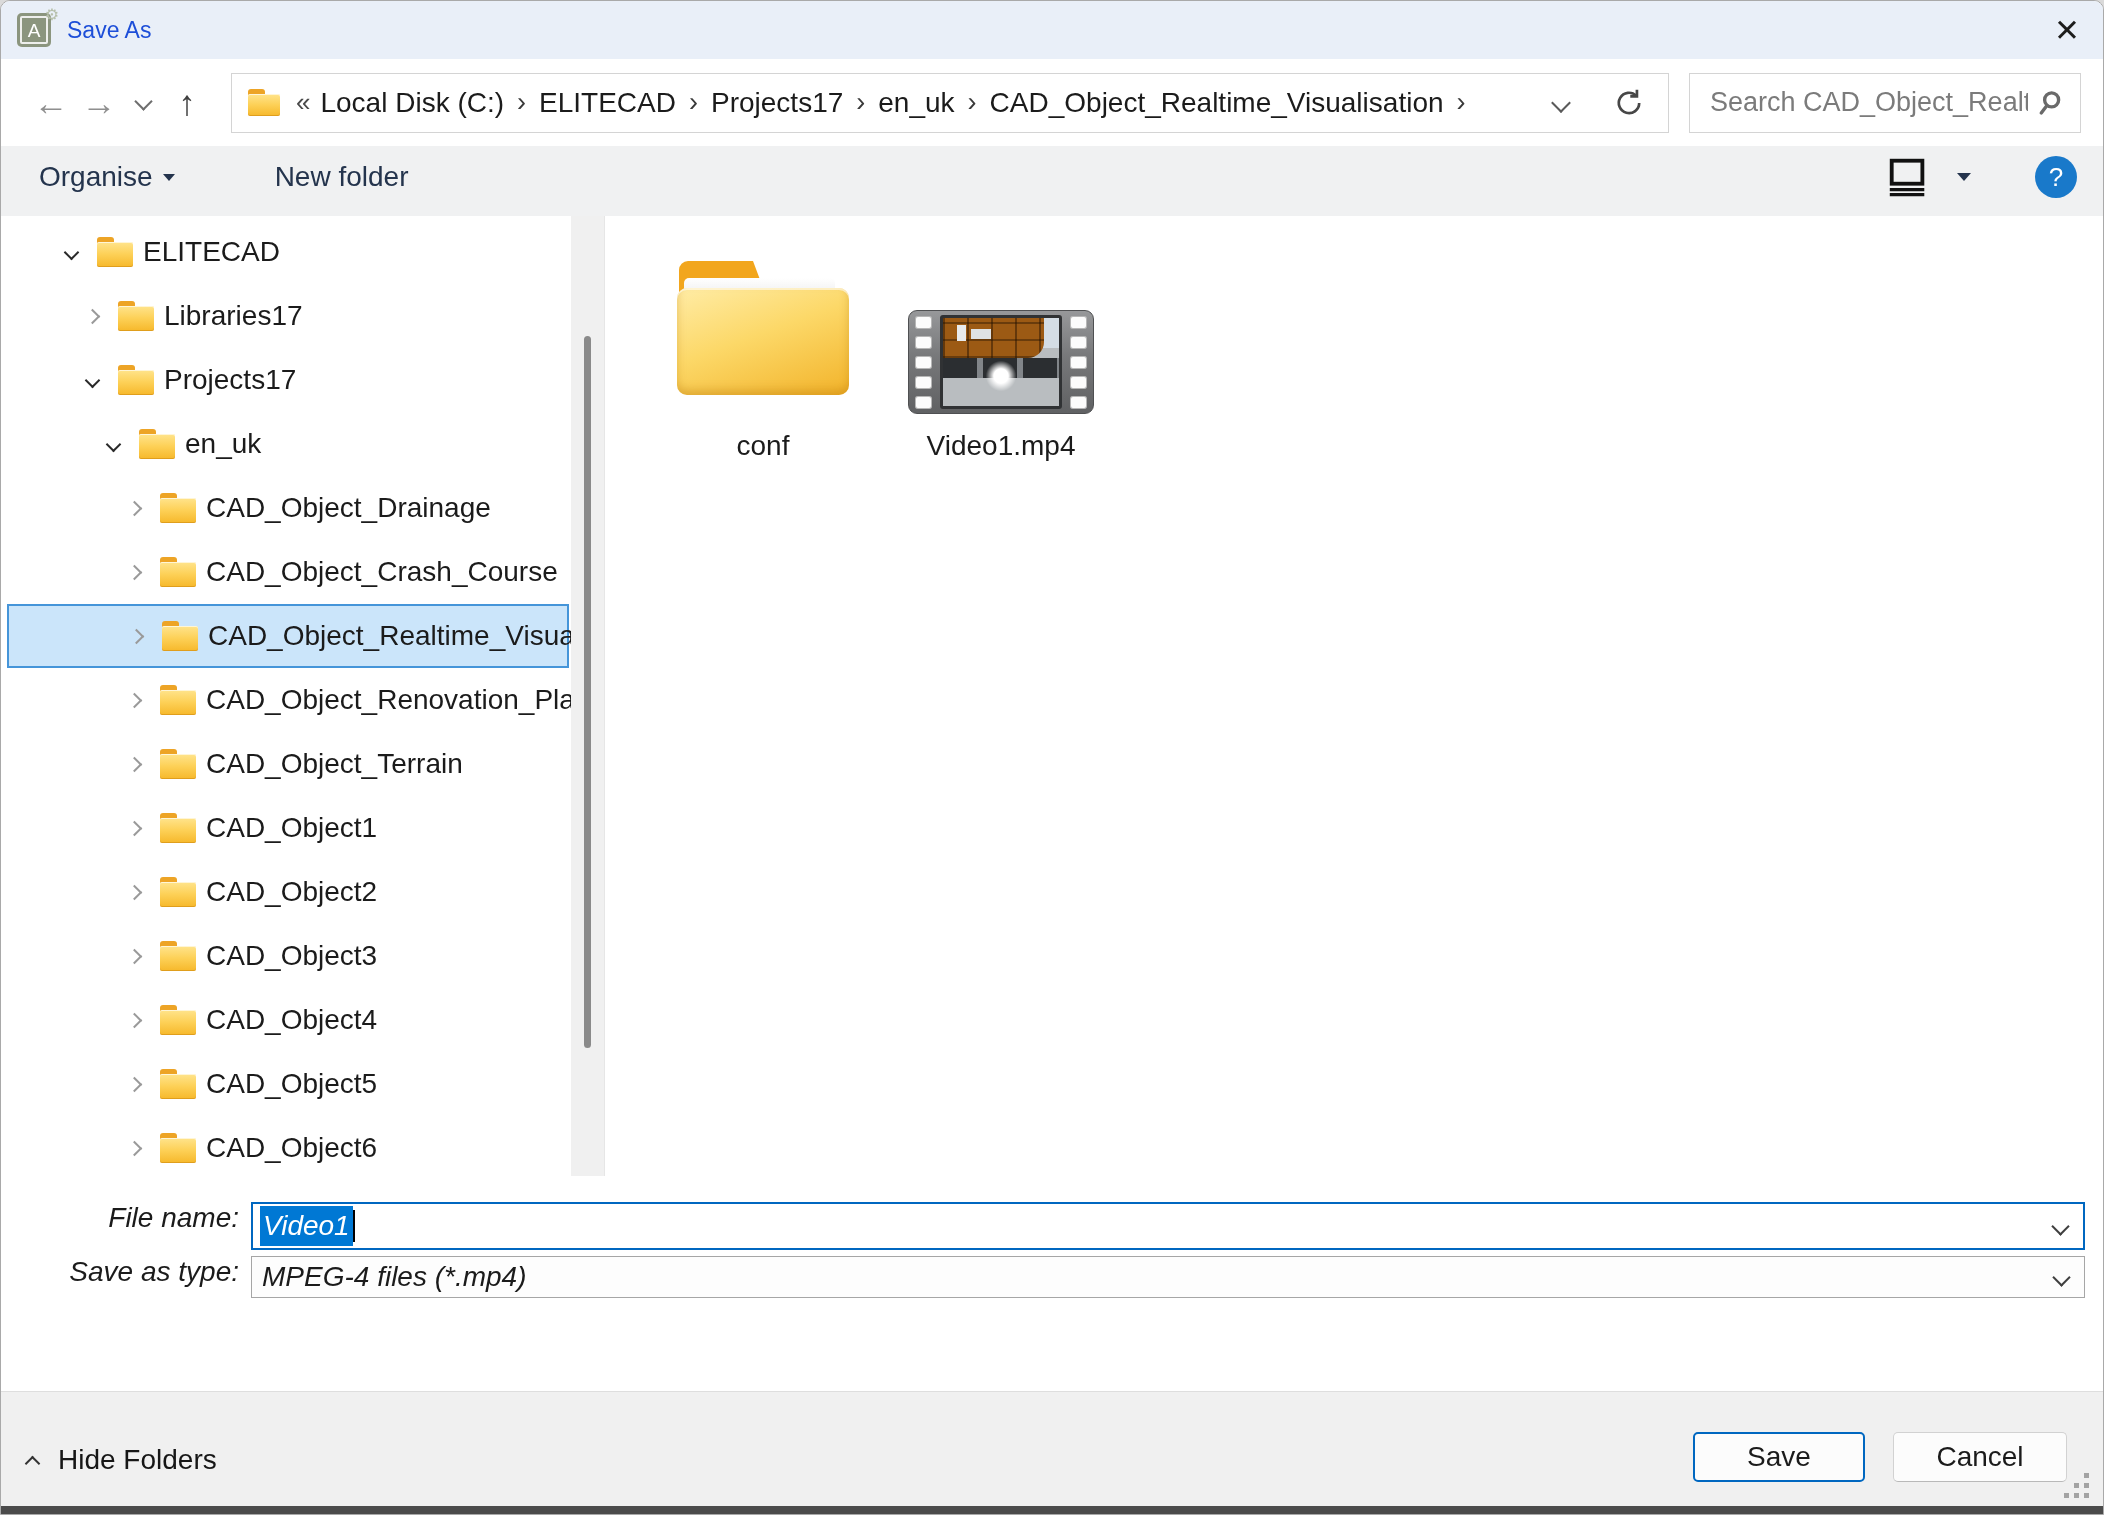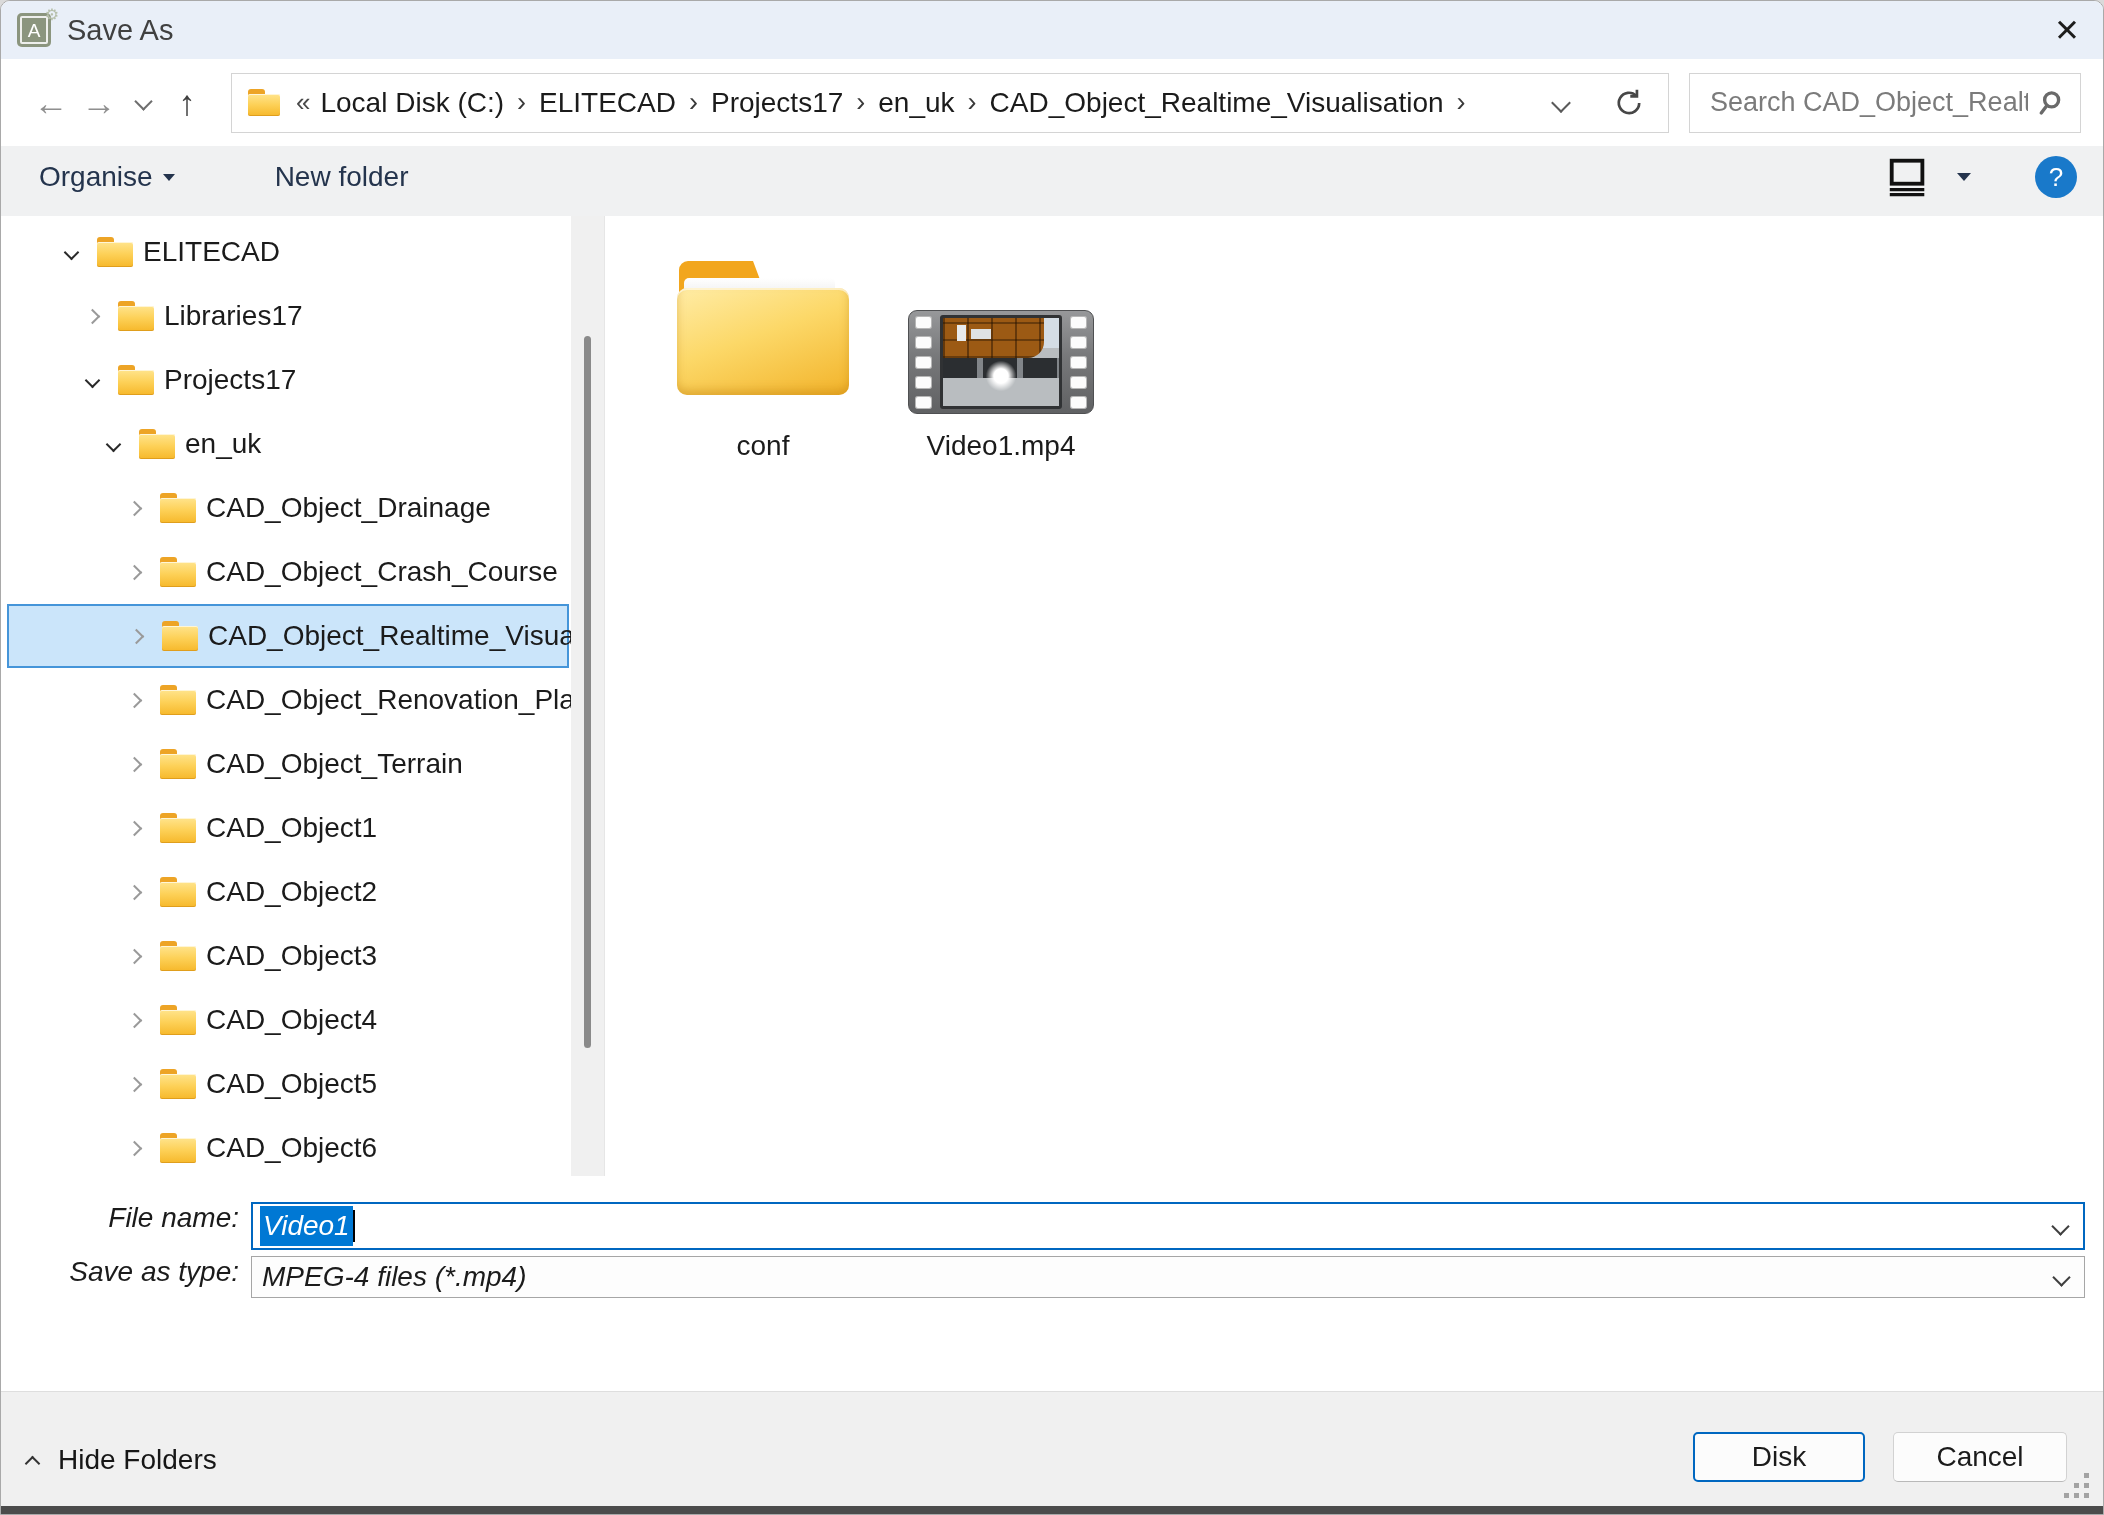--- a/index.html
+++ b/index.html
@@ -9,21 +9,21 @@
           border-radius:10px 10px 0 0;overflow:hidden;box-sizing:border-box;}
 
   
   .titlebar{position:absolute;left:0;right:0;top:0;height:58px;background:#e9eff8;
             display:flex;align-items:center;}
   .app-icon{width:34px;height:34px;margin:0 16px 0 16px;background:#8b957e;border-radius:5px;
             position:relative;display:flex;align-items:center;justify-content:center;
             box-shadow:inset 0 0 0 3px #8b957e, inset 0 0 0 5px rgba(255,255,255,.85);flex:none;}
   .app-icon .letter{color:#fff;font-size:19px;line-height:1;}
   .app-icon .gear{position:absolute;top:-8px;right:-8px;font-size:16px;color:#b6bfaa;}
-  .title-text{font-size:29px;color:#404040;}
+  .title-text{font-size:23px;color:#1d4ed8;}
   .close-btn{margin-left:auto;width:72px;height:58px;display:flex;align-items:center;
              justify-content:center;font-size:31px;color:#1c1c1c;cursor:pointer;}
 
   
   .navbar{position:absolute;left:0;right:0;top:58px;height:87px;background:#fff;
           display:flex;align-items:center;padding:0 22px 0 26px;box-sizing:border-box;}
   .nav-btn{font-size:35px;line-height:1;width:48px;text-align:center;flex:none;cursor:pointer;}
   .nav-back,.nav-fwd{color:#8f8f8f;}
   .nav-up{color:#3f3f3f;}
   .chev{display:inline-block;width:11px;height:11px;border-right:2.5px solid currentColor;
@@ -457,21 +457,21 @@
           </span>
       </div>
     </div>
   </div>
 
   <div class="footer">
     <div class="hidefolders">
       <i class="chev up"></i>
       <span>Hide Folders</span>
     </div>
-    <div class="btn btn-save">Disk</div>
+    <div class="btn btn-save">Save</div>
     <div class="btn btn-cancel">Cancel</div>
     <div class="grip">
       <i></i>
         <i></i>
         <i class="on"></i>
       <i></i>
         <i class="on"></i>
         <i class="on"></i>
       <i class="on"></i>
         <i class="on"></i>

